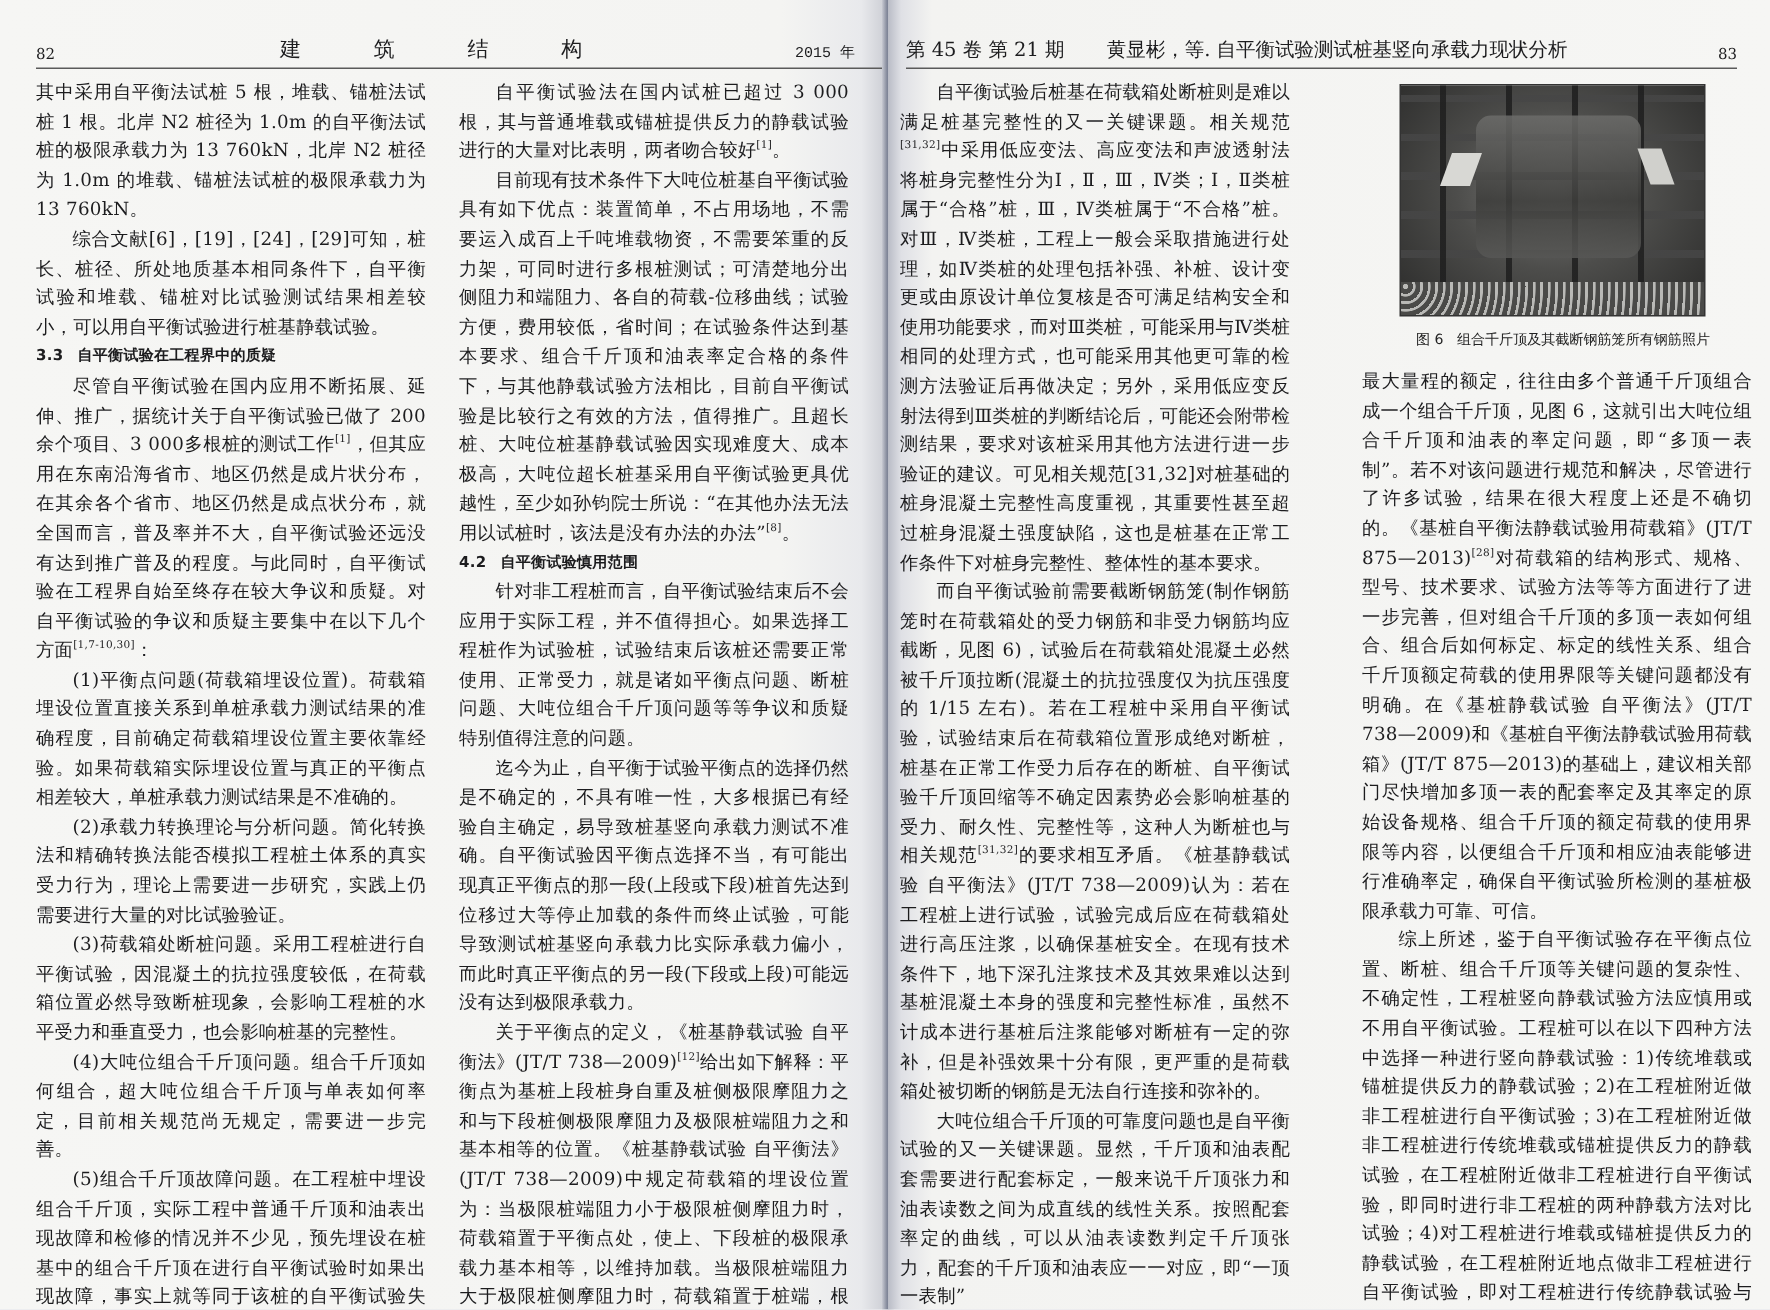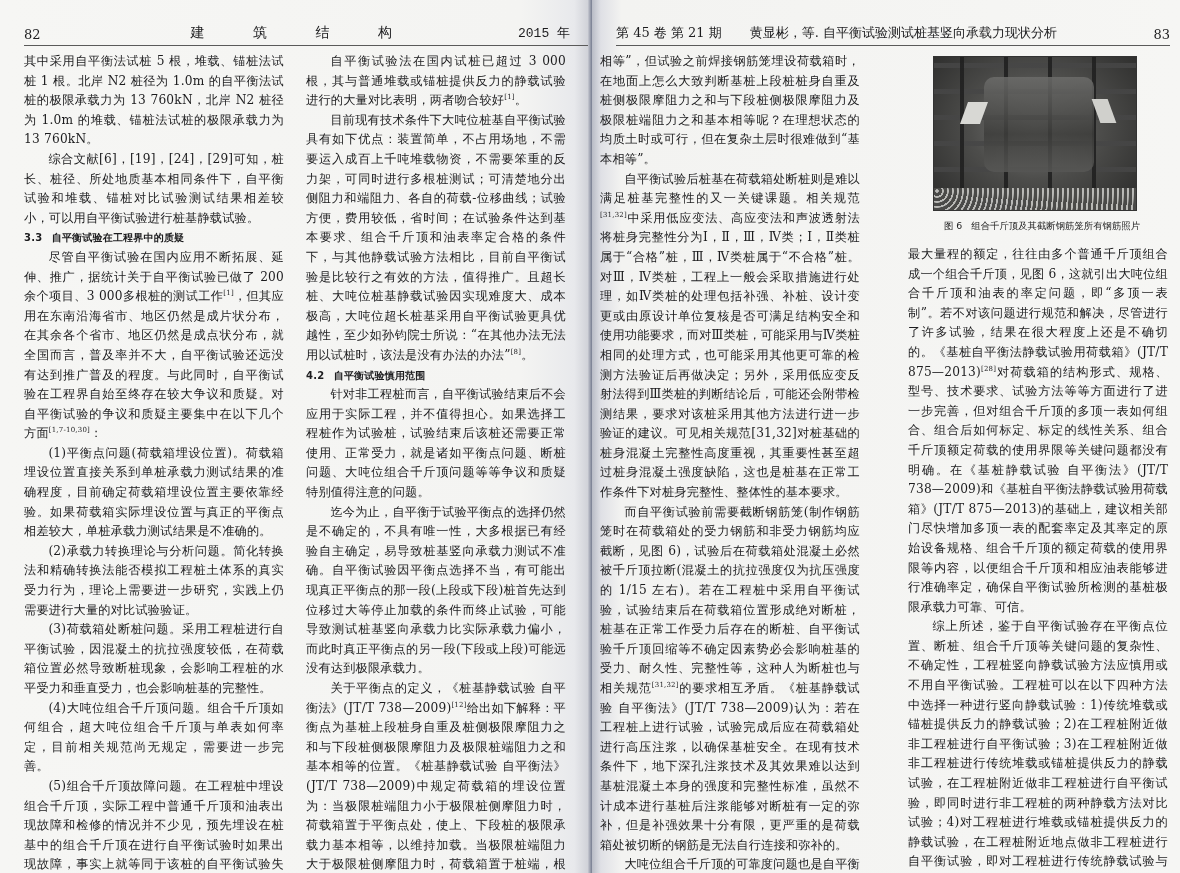--- a/index.html
+++ b/index.html
@@ -15,21 +15,21 @@
   .page.right { left: 592px; width: 588px; background: linear-gradient(to right, #b9bcc6 0%, #dfe0e5 1.5%, #f3f3f1 5%, #f6f6f4 100%); }
   .spine { position: absolute; left: 588px; top: 0; width: 8px; height: 873px;
            background: linear-gradient(to right, #c8cad2, #7e8496 45%, #9aa0ae 60%, #d4d6dc); }
 
   .running-head {
     position: absolute; top: 24px; height: 22px;
     border-bottom: 1px solid #5a5a5a;
     font-size: 13px; display: flex; align-items: flex-end; padding-bottom: 3px;
   }
   .left .running-head  { left: 24px; width: 242px; }
-  .running-head .num { font-size: 13px; margin-top: 32px; }
+  .running-head .num { font-size: 10px; margin-top: 32px; }
   .running-head .jtitle { letter-spacing: 22px; font-size: 14px; }
 
   .col {
     position: absolute; font-size: 12.2px; line-height: 19.6px; text-align: justify;
     letter-spacing: 0.2px;
   }
   .col p { text-indent: 2em; }
   .col p.noindent { text-indent: 0; }
   .col .h2 { font-family: "DejaVu Sans", "Liberation Sans", sans-serif; font-weight: bold; font-size: 10px; text-indent: 0; }
   .col .h1 .n, .col .h2 .n { display: inline-block; min-width: 24px; }
@@ -84,28 +84,27 @@
         <div class="h2"><span class="n">4.2</span><span> 自平衡试验慎用范围</span></div>
         <p><span>针对非工程桩而言，自平衡试验结束后不会应用于实际工程，并不值得担心。如果选择工程桩作为试验桩，试验结束后该桩还需要正常使用、正常受力，就是诸如平衡点问题、断桩问题、大吨位组合千斤顶问题等等争议和质疑特别值得注意的问题。</span></p>
         <p><span>迄今为止，自平衡于试验平衡点的选择仍然是不确定的，不具有唯一性，大多根据已有经验自主确定，易导致桩基竖向承载力测试不准确。自平衡试验因平衡点选择不当，有可能出现真正平衡点的那一段(上段或下段)桩首先达到位移过大等停止加载的条件而终止试验，可能导致测试桩基竖向承载力比实际承载力偏小，而此时真正平衡点的另一段(下段或上段)可能远没有达到极限承载力。</span></p>
         <p><span>关于平衡点的定义，《桩基静载试验 自平衡法》(JT/T 738—2009)</span><sup>[12]</sup><span>给出如下解释：平衡点为基桩上段桩身自重及桩侧极限摩阻力之和与下段桩侧极限摩阻力及极限桩端阻力之和基本相等的位置。《桩基静载试验 自平衡法》(JT/T 738—2009)中规定荷载箱的埋设位置为：当极限桩端阻力小于极限桩侧摩阻力时，荷载箱置于平衡点处，使上、下段桩的极限承载力基本相等，以维持加载。当极限桩端阻力大于极限桩侧摩阻力时，荷载箱置于桩端，根据桩的长径比、地质情况采取以下措施：桩顶提供一定量的配重；用小直径桩模拟，先测出极限桩端承载力，再根据实际尺寸换算总的端阻力值。《桩基静载试验 自平衡法》(JT/T 738—2009)用“基本相等”显得底气不足，且对平衡点的解释和荷载箱的埋设位置的描述前后并不相符。即使理论上认可“基本</span></p>
       </div>
   </div>
 
   <div class="spine"></div>
 
   <div class="page right">
-    <div class="running-head" style="left:24px; width:554px; justify-content:flex-start;">
+    <div class="running-head" style="left:12px; width:554px; justify-content:flex-start;">
       <span>第 45 卷 第 21 期</span>
       <span style="margin-left:28px;">黄显彬，等. 自平衡试验测试桩基竖向承载力现状分析</span>
       <span class="num" style="margin-left:auto;">83</span>
     </div>
 
     <div class="col" id="rc1" style="left:8px; top:52px; width:260px;">
-        <p class="noindent"><span>相等”，但试验之前焊接钢筋笼埋设荷载箱时，在地面上怎么大致判断基桩上段桩桩身自重及桩侧极限摩阻力之和与下段桩侧极限摩阻力及极限桩端阻力之和基本相等呢？在理想状态的均质土时或可行，但在复杂土层时很难做到“基本相等”。</span></p>
         <p><span>自平衡试验后桩基在荷载箱处断桩则是难以满足桩基完整性的又一关键课题。相关规范</span><sup>[31,32]</sup><span>中采用低应变法、高应变法和声波透射法将桩身完整性分为Ⅰ，Ⅱ，Ⅲ，Ⅳ类；Ⅰ，Ⅱ类桩属于“合格”桩，Ⅲ，Ⅳ类桩属于“不合格”桩。对Ⅲ，Ⅳ类桩，工程上一般会采取措施进行处理，如Ⅳ类桩的处理包括补强、补桩、设计变更或由原设计单位复核是否可满足结构安全和使用功能要求，而对Ⅲ类桩，可能采用与Ⅳ类桩相同的处理方式，也可能采用其他更可靠的检测方法验证后再做决定；另外，采用低应变反射法得到Ⅲ类桩的判断结论后，可能还会附带检测结果，要求对该桩采用其他方法进行进一步验证的建议。可见相关规范[31,32]对桩基础的桩身混凝土完整性高度重视，其重要性甚至超过桩身混凝土强度缺陷，这也是桩基在正常工作条件下对桩身完整性、整体性的基本要求。</span></p>
         <p><span>而自平衡试验前需要截断钢筋笼(制作钢筋笼时在荷载箱处的受力钢筋和非受力钢筋均应截断，见图 6)，试验后在荷载箱处混凝土必然被千斤顶拉断(混凝土的抗拉强度仅为抗压强度的 1/15 左右)。若在工程桩中采用自平衡试验，试验结束后在荷载箱位置形成绝对断桩，桩基在正常工作受力后存在的断桩、自平衡试验千斤顶回缩等不确定因素势必会影响桩基的受力、耐久性、完整性等，这种人为断桩也与相关规范</span><sup>[31,32]</sup><span>的要求相互矛盾。《桩基静载试验 自平衡法》(JT/T 738—2009)认为：若在工程桩上进行试验，试验完成后应在荷载箱处进行高压注浆，以确保基桩安全。在现有技术条件下，地下深孔注浆技术及其效果难以达到基桩混凝土本身的强度和完整性标准，虽然不计成本进行基桩后注浆能够对断桩有一定的弥补，但是补强效果十分有限，更严重的是荷载箱处被切断的钢筋是无法自行连接和弥补的。</span></p>
         <p><span>大吨位组合千斤顶的可靠度问题也是自平衡试验的又一关键课题。显然，千斤顶和油表配套需要进行配套标定，一般来说千斤顶张力和油表读数之间为成直线的线性关系。按照配套率定的曲线，可以从油表读数判定千斤顶张力，配套的千斤顶和油表应一一对应，即“一顶一表制”</span></p>
       </div>
     <div class="col" id="rc2" style="left:316px; top:245px; width:260px;">
         <p class="noindent"><span>最大量程的额定，往往由多个普通千斤顶组合成一个组合千斤顶，见图 6，这就引出大吨位组合千斤顶和油表的率定问题，即“多顶一表制”。若不对该问题进行规范和解决，尽管进行了许多试验，结果在很大程度上还是不确切的。《基桩自平衡法静载试验用荷载箱》(JT/T 875—2013)</span><sup>[28]</sup><span>对荷载箱的结构形式、规格、型号、技术要求、试验方法等等方面进行了进一步完善，但对组合千斤顶的多顶一表如何组合、组合后如何标定、标定的线性关系、组合千斤顶额定荷载的使用界限等关键问题都没有明确。在《基桩静载试验 自平衡法》(JT/T 738—2009)和《基桩自平衡法静载试验用荷载箱》(JT/T 875—2013)的基础上，建议相关部门尽快增加多顶一表的配套率定及其率定的原始设备规格、组合千斤顶的额定荷载的使用界限等内容，以便组合千斤顶和相应油表能够进行准确率定，确保自平衡试验所检测的基桩极限承载力可靠、可信。</span></p>
         <p><span>综上所述，鉴于自平衡试验存在平衡点位置、断桩、组合千斤顶等关键问题的复杂性、不确定性，工程桩竖向静载试验方法应慎用或不用自平衡试验。工程桩可以在以下四种方法中选择一种进行竖向静载试验：1)传统堆载或锚桩提供反力的静载试验；2)在工程桩附近做非工程桩进行自平衡试验；3)在工程桩附近做非工程桩进行传统堆载或锚桩提供反力的静载试验，在工程桩附近做非工程桩进行自平衡试验，即同时进行非工程桩的两种静载方法对比试验；4)对工程桩进行堆载或锚桩提供反力的静载试验，在工程桩附近地点做非工程桩进行自平衡试验，即对工程桩进行传统静载试验与非工程桩进行自平衡试验对比。</span></p>
       </div>
   </div>
 

